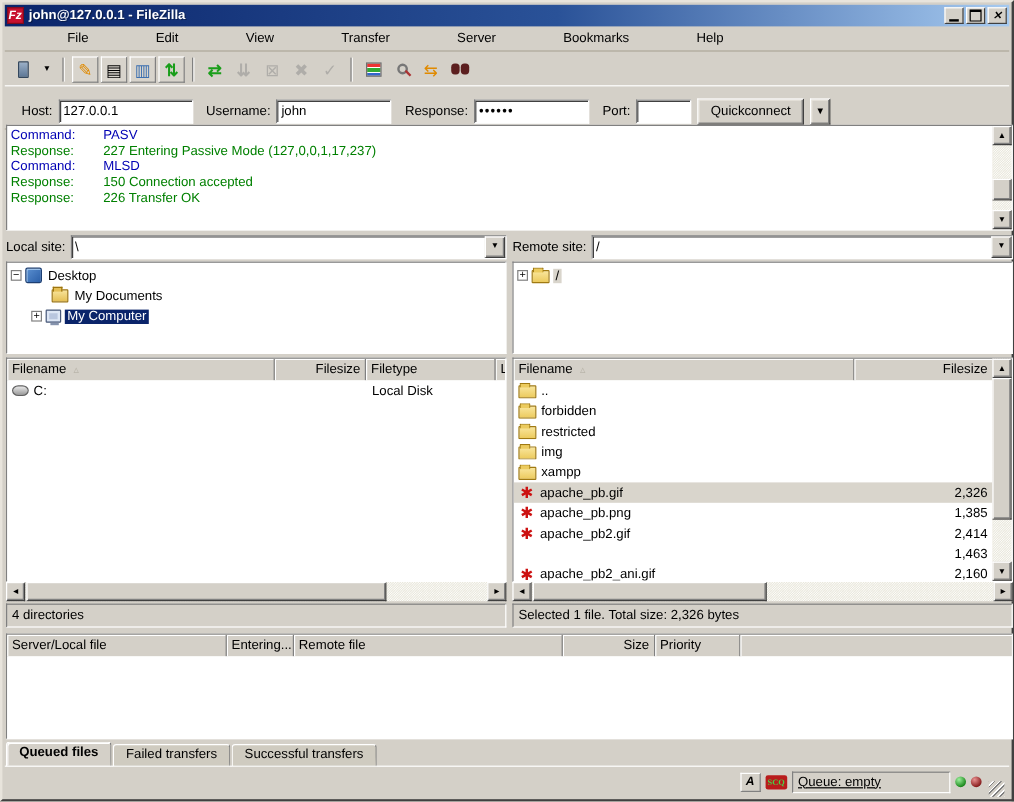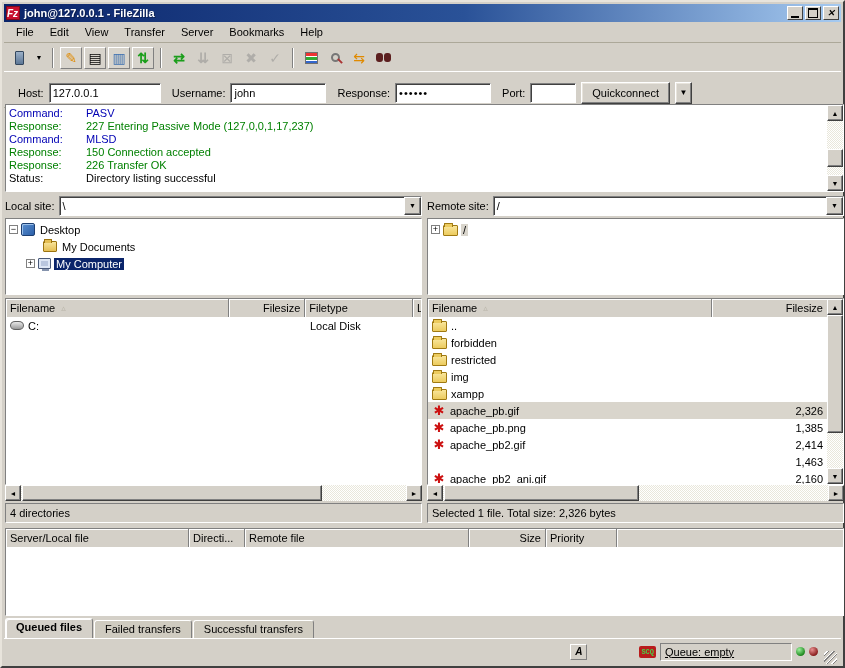--- a/index.html
+++ b/index.html
@@ -18,21 +18,21 @@
   .winbtns { display:flex; gap:2px; }
   .winbtn { width:16px; height:14px; background:#d4d0c8; border:1px solid; border-color:#fff #404040 #404040 #fff;
             display:flex; align-items:center; justify-content:center; font-size:9px; font-weight:bold; }
   .glyph-min::before{content:""; display:block; width:8px; border-bottom:2px solid #000; margin-top:7px;}
   .glyph-max::before{content:""; display:block; width:8px; height:7px; border:1px solid #000; border-top-width:2px;}
   .glyph-close::before{content:"✕"; font-size:9px;}
 
   
   .menubar { position:absolute; left:2px; top:20px; right:2px; height:21px; display:flex; align-items:center;
              padding-left:4px; border-bottom:1px solid #aca899; }
-  .menu-item { padding:3px 8px; }
+  .menu-item { padding:3px 8px;margin-left:40px; }
 
   
   .toolbar { position:absolute; left:2px; top:42px; right:2px; height:28px; display:flex; align-items:center;
              padding-left:4px; gap:2px; border-bottom:1px solid #fff; }
   .tb-sep { width:2px; height:20px; border-left:1px solid #808080; border-right:1px solid #fff; margin:0 4px; }
   .tbicon { width:22px; height:22px; display:flex; align-items:center; justify-content:center; font-size:14px; }
   .tb-toggle { border:1px solid; border-color:#fff #808080 #808080 #fff; background:#d8d4cc; }
   .dis { color:#9a968c !important; filter:grayscale(80%) opacity(.6); }
   .g-green { color:#1a9e1a; font-weight:bold; }
   .g-orange { color:#e08a00; }
@@ -145,22 +145,22 @@
   .tabs { position:absolute; left:3px; top:615px; height:22px; display:flex; align-items:flex-end; gap:1px; }
   .tab { height:19px; padding:2px 10px; background:#cfcbc0; border:1px solid; border-color:#fff #808080 #aca899 #fff;
          border-radius:3px 3px 0 0; }
   .tab-active { height:21px; background:#d4d0c8; font-weight:bold; border-bottom-color:#d4d0c8; box-shadow:inset 1px 1px 0 #fff; }
 
   
   .statusbar { position:absolute; left:2px; right:2px; bottom:2px; height:26px; display:flex; align-items:center;
                justify-content:flex-end; gap:4px; padding:0 4px; border-top:1px solid #fff; }
   .sb-icon { width:17px; height:16px; background:#d4d0c8; border:1px solid; border-color:#fff #808080 #808080 #fff;
              font-size:10px; font-weight:bold; display:flex; align-items:center; justify-content:center; font-style:italic; }
-  .sb-badge { height:12px; background:#b91c1c; color:#49d049; font-family:Liberation Mono, monospace;
-              font-size:7px; font-weight:bold; padding:1px 2px; border-radius:2px; line-height:10px;margin-left:48px; }
+  .sb-badge { height:12px; background:#b91c1c; color:#49d049; font-family:Liberation Serif, serif;
+              font-size:7px; font-weight:bold; padding:1px 2px; border-radius:2px; line-height:10px; }
   .sb-panel { width:132px; height:18px; border:1px solid; border-color:#808080 #fff #fff #808080;
               display:flex; align-items:center; padding:0 4px;text-decoration:underline; }
   .led { width:9px; height:9px; border-radius:50%; }
   .led-green { background:radial-gradient(circle at 35% 30%,#9cf09c,#1f8a1f 70%,#0c4f0c); }
   .led-red { background:radial-gradient(circle at 35% 30%,#e89090,#8a1f1f 70%,#4f0c0c); }
   .grip { width:13px; height:13px; margin-left:2px; align-self:flex-end;
           background:repeating-linear-gradient(135deg,transparent 0 2px,#fff 2px 3px,#808080 3px 4px); }
 </style>
 </head>
 <body>
@@ -238,21 +238,20 @@
     <button class="btn btn-dd">▼</button>
   </div>
 
   <div class="log">
     <div class="log-lines">
       <div class="log-line lc-command"><span class="log-label">Command:</span><span>PASV</span></div>
       <div class="log-line lc-response"><span class="log-label">Response:</span><span>227 Entering Passive Mode (127,0,0,1,17,237)</span></div>
       <div class="log-line lc-command"><span class="log-label">Command:</span><span>MLSD</span></div>
       <div class="log-line lc-response"><span class="log-label">Response:</span><span>150 Connection accepted</span></div>
       <div class="log-line lc-response"><span class="log-label">Response:</span><span>226 Transfer OK</span></div>
-      <div class="log-line lc-status"><span class="log-label">Status:</span><span>Directory listing successful</span></div>
     </div>
     <div class="vsb">
       <span class="sb-btn sb-up"></span>
       <span class="sb-thumb" style="top:44px;height:18px;"></span>
       <span class="sb-btn sb-down"></span>
     </div>
   </div>
 
   <div class="pane pane-local">
     <div class="site-row">
@@ -413,21 +412,21 @@
       <span class="sb-btn hsb-right"></span>
     </div>
     <div class="status-row">
       <span>Selected 1 file. Total size: 2,326 bytes</span>
     </div>
   </div>
 
   <div class="queue">
     <div class="lheader">
       <span class="hcell" style="width:183px;">Server/Local file</span>
-      <span class="hcell" style="width:56px;">Directi...</span>
+      <span class="hcell" style="width:56px;">Entering...</span>
       <span class="hcell" style="width:224px;">Remote file</span>
       <span class="hcell num" style="width:77px;">Size</span>
       <span class="hcell" style="width:71px;">Priority</span>
       <span class="hcell" style="flex:1;border-right:none;"></span>
     </div>
     <div class="queue-body"></div>
   </div>
 
   <div class="tabs">
     <span class="tab tab-active">Queued files</span>

